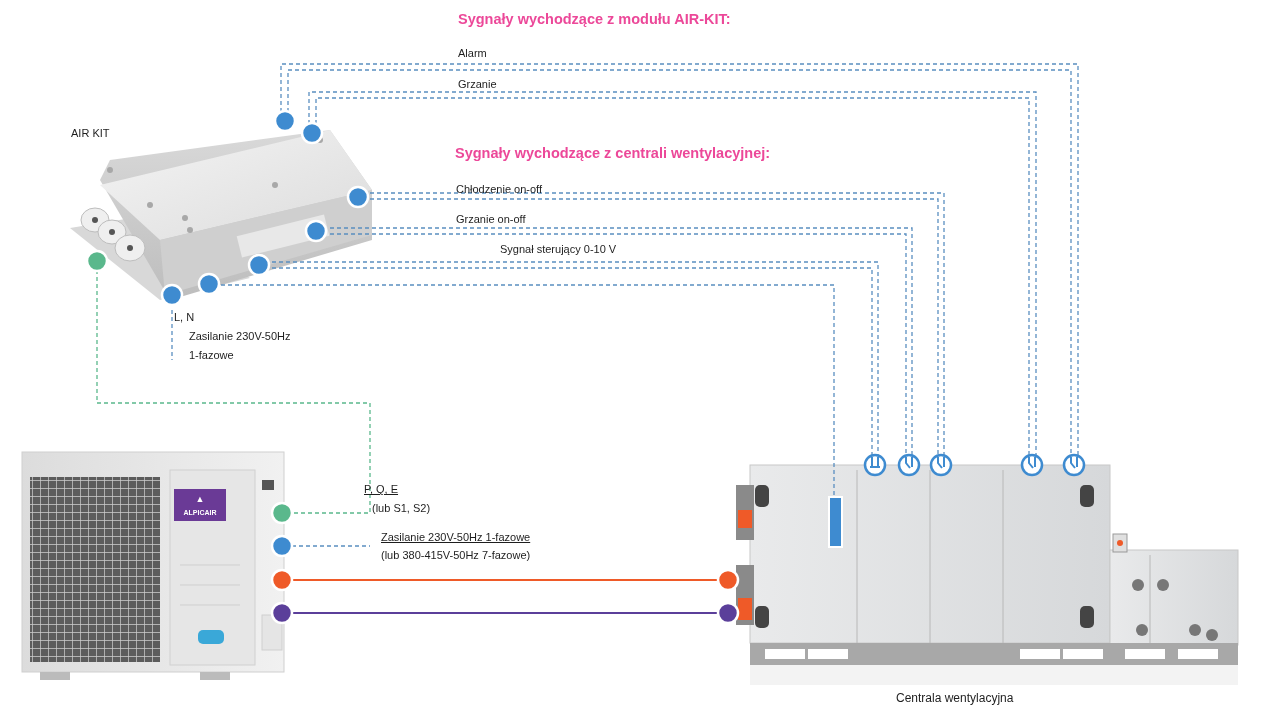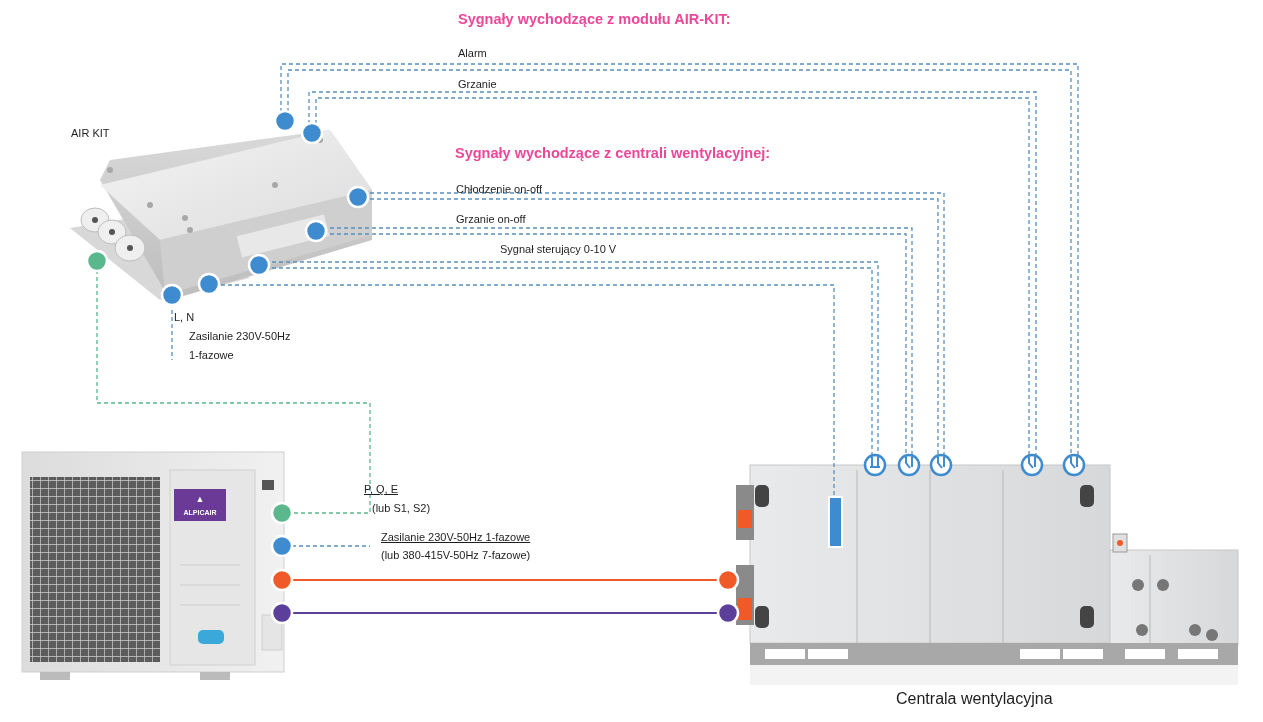--- a/index.html
+++ b/index.html
@@ -194,13 +194,13 @@
 <div class="lbl" style="left:174px;top:308px;">L, N</div>
 <div class="lbl" style="left:189px;top:327px;">Zasilanie 230V-50Hz</div>
 <div class="lbl" style="left:189px;top:346px;text-align:center;">1-fazowe</div>
 
 <div class="lbl" style="left:364px;top:480px;text-decoration:underline;">P, Q, E</div>
 <div class="lbl" style="left:372px;top:499px;">(lub S1, S2)</div>
 
 <div class="lbl" style="left:381px;top:528px;text-decoration:underline;">Zasilanie 230V-50Hz 1-fazowe</div>
 <div class="lbl" style="left:381px;top:546px;">(lub 380-415V-50Hz 7-fazowe)</div>
 
-<div class="lbl" style="left:896px;top:689px;font-size:16px;">Centrala wentylacyjna</div>
+<div class="lbl" style="left:896px;top:689px;font-size:12px;">Centrala wentylacyjna</div>
 
 </body></html>

